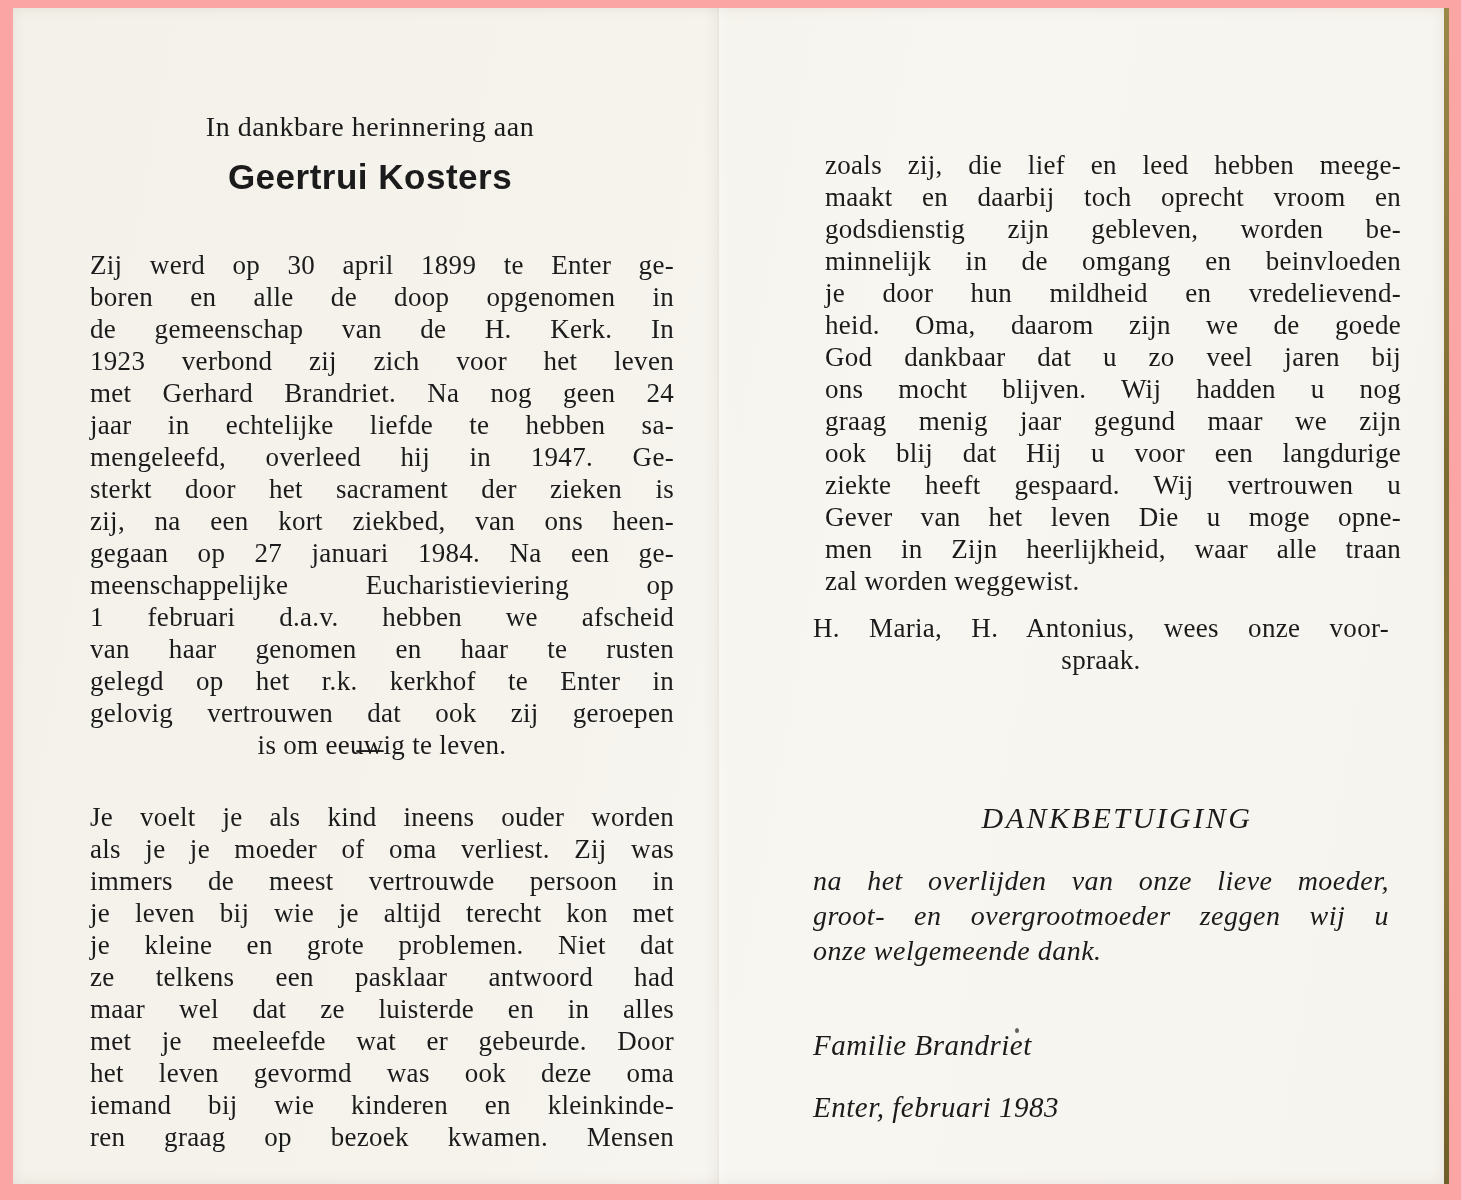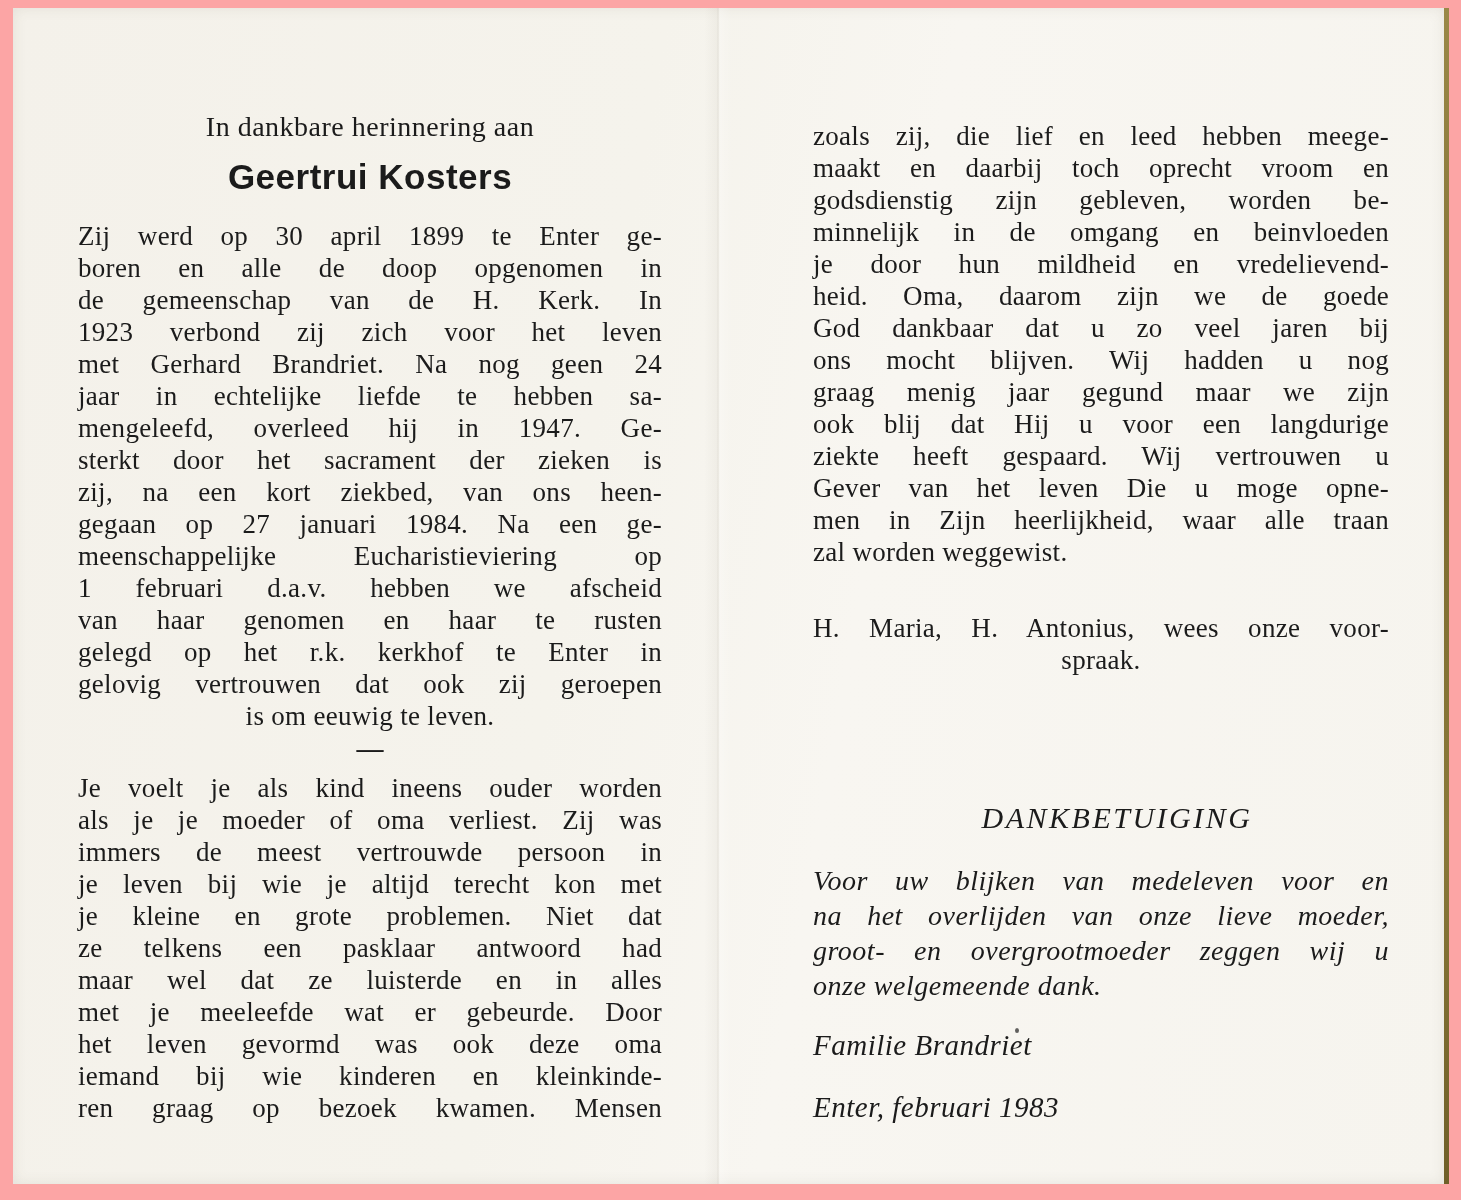--- a/index.html
+++ b/index.html
@@ -67,21 +67,21 @@
   }
   .name-heading {
     position: absolute;
     left: 0; top: 150px; width: 100%;
     font-family: "Liberation Sans", sans-serif;
     font-weight: 700;
     font-size: 35px; line-height: 38px;
     text-align: center;
     letter-spacing: 0.5px;
   }
-  .para { position: absolute; left: 0; width: 100%; }
+  .para { position: absolute; left: 12px; width: 100%; margin-top: 29px; }
   .para-1 { top: 212px; }
   .para-2 { top: 764px; }
   .para-3 { top: 112px; }
 
   .jline {
     font-size: 27px;
     line-height: 32px;
     text-align: justify;
     text-align-last: justify;
     white-space: nowrap;
@@ -219,21 +219,20 @@
 
       <div class="prayer-block">
         <div class="jline">H. Maria, H. Antonius, wees onze voor-</div>
         <div class="cline">spraak.</div>
       </div>
 
       <div class="thanks-heading">DANKBETUIGING</div>
 
       <div class="thanks-block">
         <div>
-            <div class="jline">Voor uw blijken van medeleven voor en</div>
             <div class="jline">na het overlijden van onze lieve moeder,</div>
             <div class="jline">groot- en overgrootmoeder zeggen wij u</div>
           </div>
         <div class="lline">onze welgemeende dank.</div>
       </div>
 
       <div class="signature-line">Familie Brandriet</div>
       <div class="date-line">Enter, februari 1983</div>
     </div>
 

